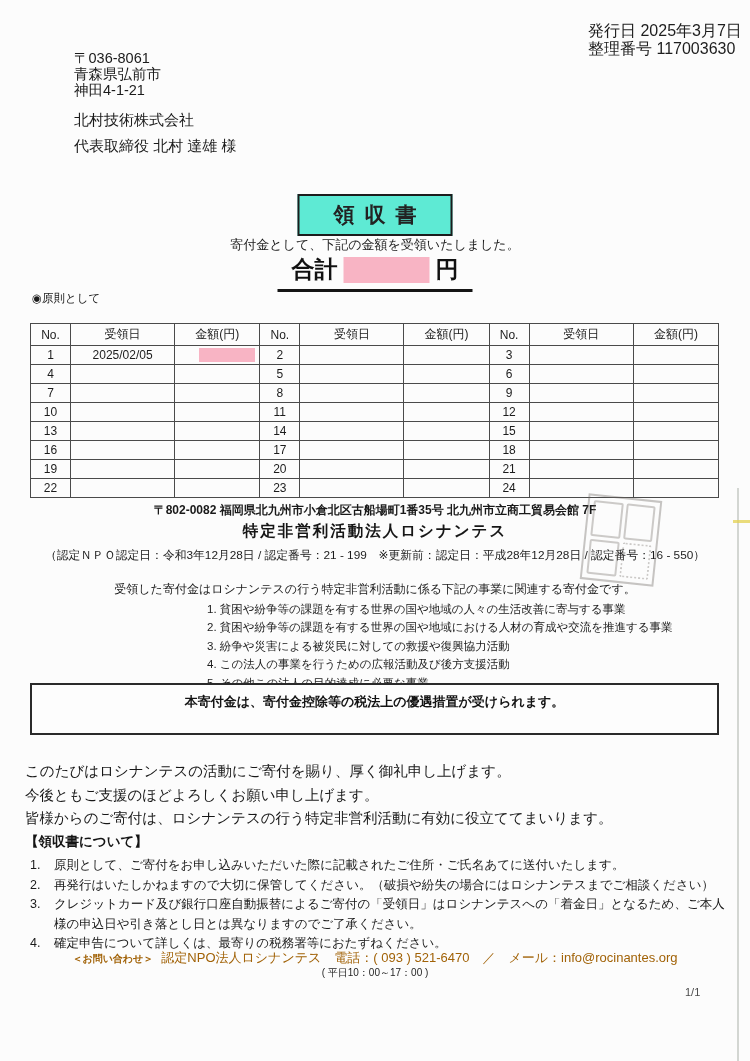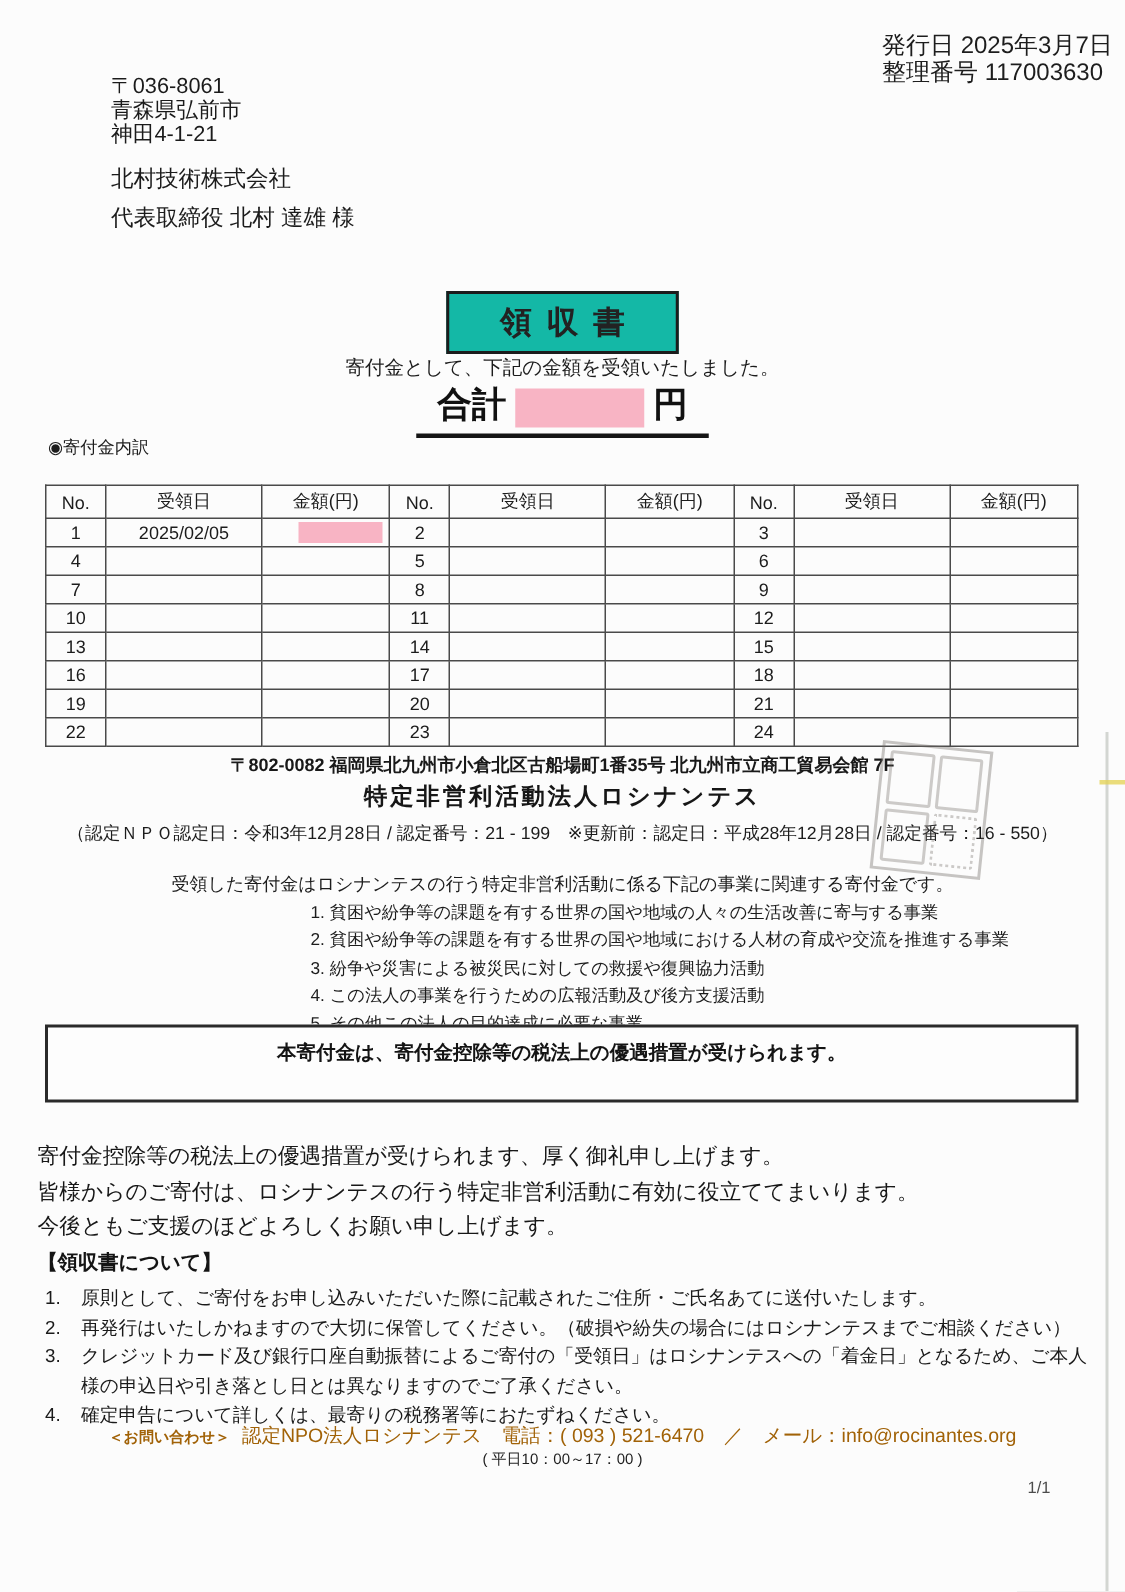--- a/index.html
+++ b/index.html
@@ -17,27 +17,27 @@
   
   .recipient{position:absolute;top:50px;left:74px;font-size:14.5px;line-height:15.5px;color:#1b1b1b;}
   .recipient .addr{line-height:16px;}
   .recipient .company{margin-top:14px;font-size:15px;}
   .recipient .person{margin-top:10px;font-size:15px;}
   
   .title-box{
     position:absolute;top:194px;left:50%;transform:translateX(-50%);
     border:2px solid #1c1c1c;padding:5px 24px;
     font-size:21px;font-weight:bold;letter-spacing:10px;text-indent:10px;
-    background:#14b8a6;white-space:nowrap;
+    background:#5eead4;white-space:nowrap;
   }
   .subtitle{position:absolute;top:236px;width:100%;text-align:center;font-size:13px;color:#1c1c1c;}
   
   .total-line{
     position:absolute;top:254px;left:50%;transform:translateX(-50%);
-    display:flex;align-items:flex-end;gap:6px;
+    display:flex;align-items:center;gap:6px;
     border-bottom:3px solid #151515;padding:0 14px 4px 14px;
   }
   .total-label,.total-unit{font-size:23px;font-weight:bold;color:#111;}
   .redaction-lg{display:inline-block;width:86px;height:26px;background:var(--pink,#f8b4c4);}
   
   .bd-caption{position:absolute;top:291px;left:32px;font-size:11.5px;color:#1c1c1c;}
   .bd-table{
     position:absolute;top:323px;left:30px;width:689px;
     border-collapse:collapse;table-layout:fixed;
   }
@@ -111,21 +111,21 @@
 
   <div class="title-box">領収書</div>
   <div class="subtitle">寄付金として、下記の金額を受領いたしました。</div>
 
   <div class="total-line">
     <span class="total-label">合計</span>
     <span class="redaction-lg"></span>
     <span class="total-unit">円</span>
   </div>
 
-  <div class="bd-caption">◉寄付金内訳</div>
+  <div class="bd-caption">◉原則として</div>
 
   <table class="bd-table">
     <colgroup>
       <col style="width:40px">
         <col style="width:104px">
         <col style="width:85px">
       <col style="width:40px">
         <col style="width:104px">
         <col style="width:85px">
       <col style="width:40px">
@@ -257,23 +257,23 @@
       <div>3. 紛争や災害による被災民に対しての救援や復興協力活動</div>
       <div>4. この法人の事業を行うための広報活動及び後方支援活動</div>
       <div>5. その他この法人の目的達成に必要な事業</div>
     </div>
 
   <div class="notice-box">
     <div class="notice-line1">本寄付金は、寄付金控除等の税法上の優遇措置が受けられます。</div>
   </div>
 
   <div class="thanks">
-    <div>寄付金控除等の税法上の優遇措置が受けられます、厚く御礼申し上げます。</div>
+    <div>このたびはロシナンテスの活動にご寄付を賜り、厚く御礼申し上げます。</div>
+    <div>今後ともご支援のほどよろしくお願い申し上げます。</div>
     <div>皆様からのご寄付は、ロシナンテスの行う特定非営利活動に有効に役立ててまいります。</div>
-    <div>今後ともご支援のほどよろしくお願い申し上げます。</div>
   </div>
 
   <div class="about-heading">【領収書について】</div>
   <div class="about-list">
       <div class="about-item">
         <span class="num">1.</span>
         <span class="txt">原則として、ご寄付をお申し込みいただいた際に記載されたご住所・ご氏名あてに送付いたします。</span>
       </div>
       <div class="about-item">
         <span class="num">2.</span>

